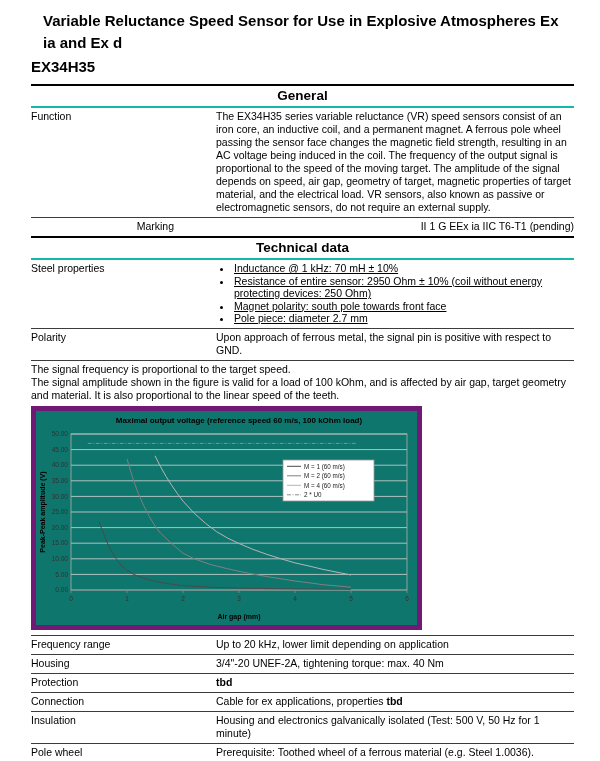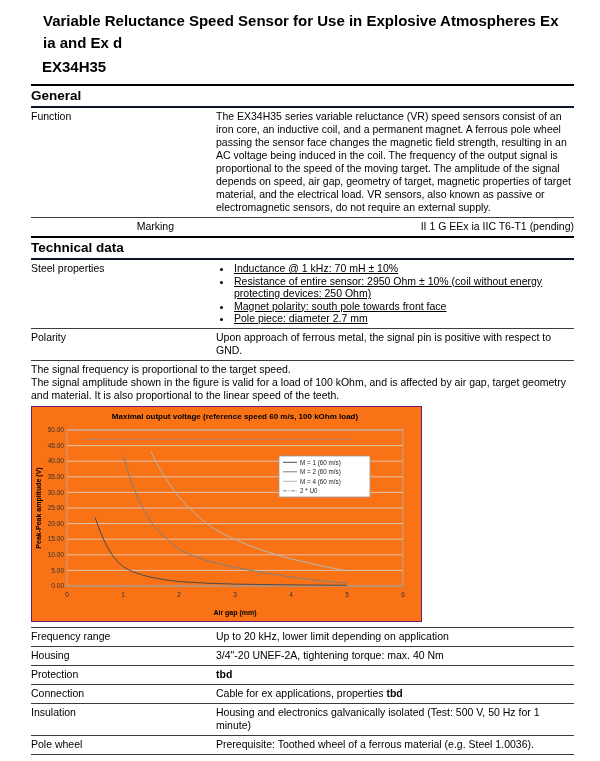--- a/index.html
+++ b/index.html
@@ -7,44 +7,45 @@
   body {
     width:600px; height:761px; overflow:hidden;
     background:#fff; color:#000;
     font-family:"Liberation Sans", sans-serif;
   }
   .page { padding:4px 26px 0 31px; }
   h1 {
     font-size:15px; line-height:22px; font-weight:bold;
     margin:6px 12px 2px;
   }
-  h2 { font-size:15px; font-weight:bold; margin:4px 11px 9px; }
+  h2 { font-size:15px; font-weight:bold; margin:4px 0 9px; }
   .sec-head {
     border-top:2.5px solid #000;
-    border-bottom:2px solid #0f172a;
+    border-bottom:2px solid #14b8a6;
     font-size:13.5px; font-weight:bold;
     padding:2px 0 3px;
+    text-align:center;
   }
   .trow {
     display:flex;
     border-bottom:1.5px solid #3c3c3c;
     padding:2px 0 3px;
     font-size:10.5px; line-height:13px;gap:32px;
   }
   .trow.no-border { border-bottom:none;text-align:right; }
   .tlabel { flex:0 0 153px; padding-right:10px; }
   .tvalue { flex:1; }
   ul.bullets { margin:0; padding-left:17px;text-decoration:underline; }
   ul.bullets li { margin:0; padding-left:1px; line-height:12.5px; }
   .para { margin:0 0 0 0; }
   .chart-frame {
-    border:1px solid #701a75;
+    border:5px solid #701a75;
     margin:4px 0 2px 0;
     width:391px;
-    background:#f97316;
+    background:#0f766e;
   }
   svg { display:block; font-family:"Liberation Sans", sans-serif; }
   b { font-weight:bold; }
 </style>
 </head>
 <body>
 
 <div class="page">
 
   <h1>Variable Reluctance Speed Sensor for Use in Explosive Atmospheres Ex ia and Ex d</h1>

